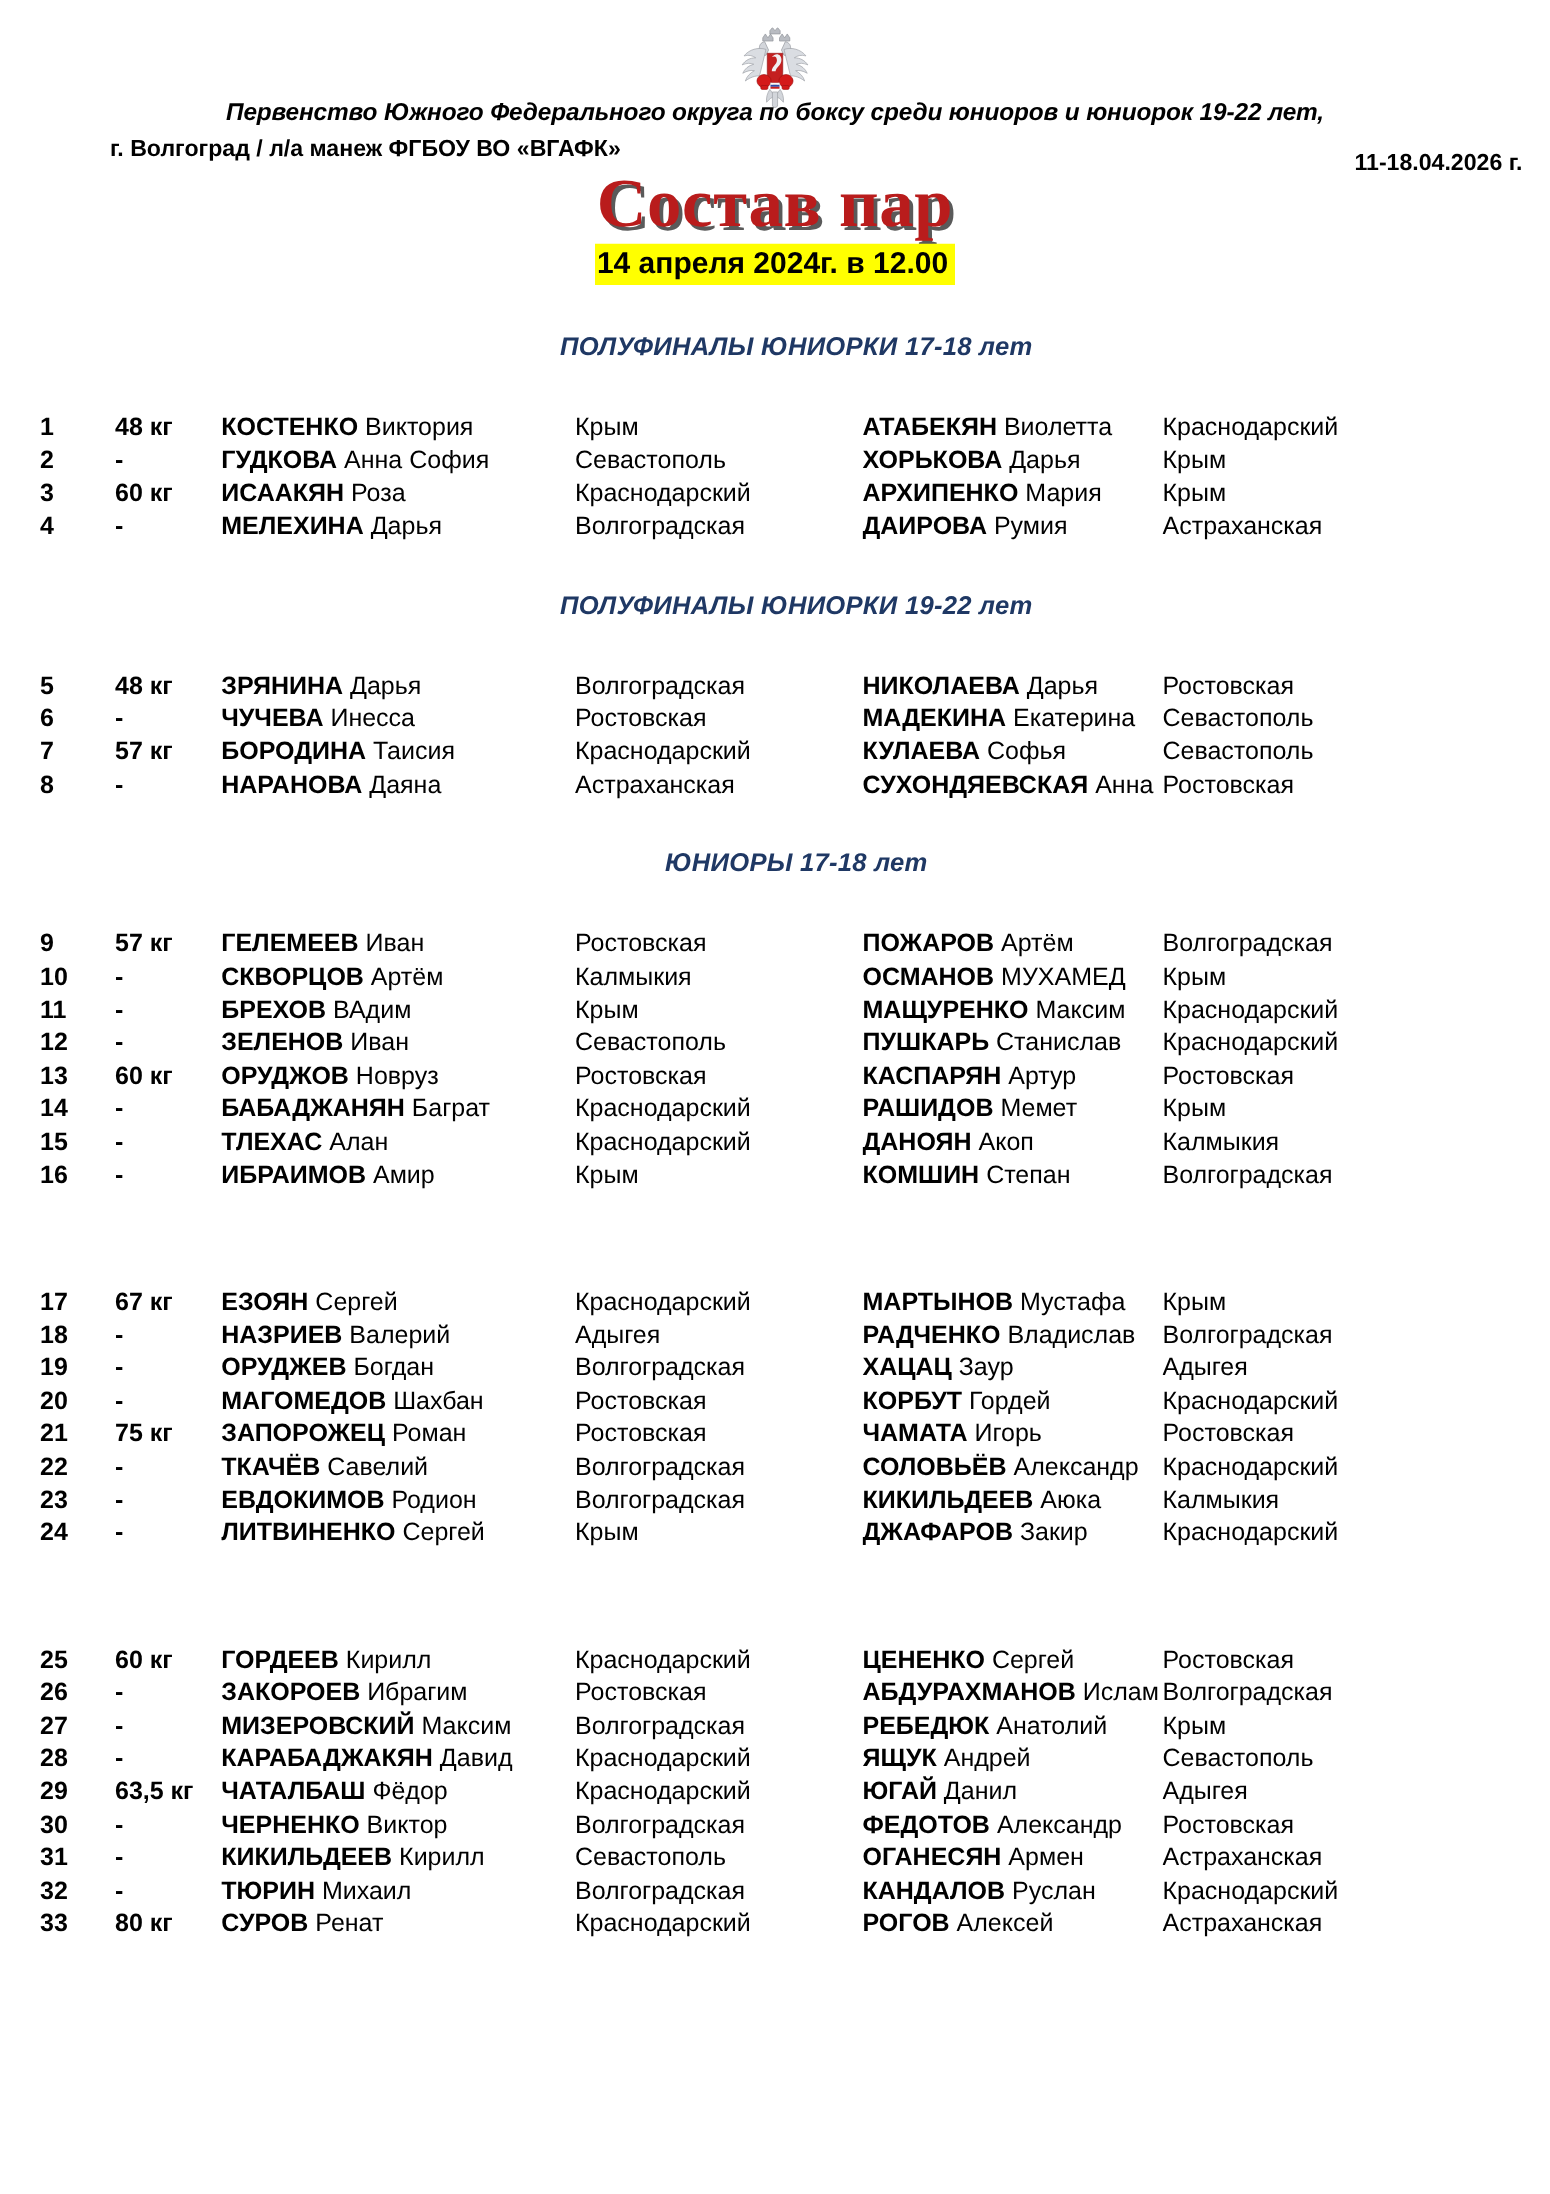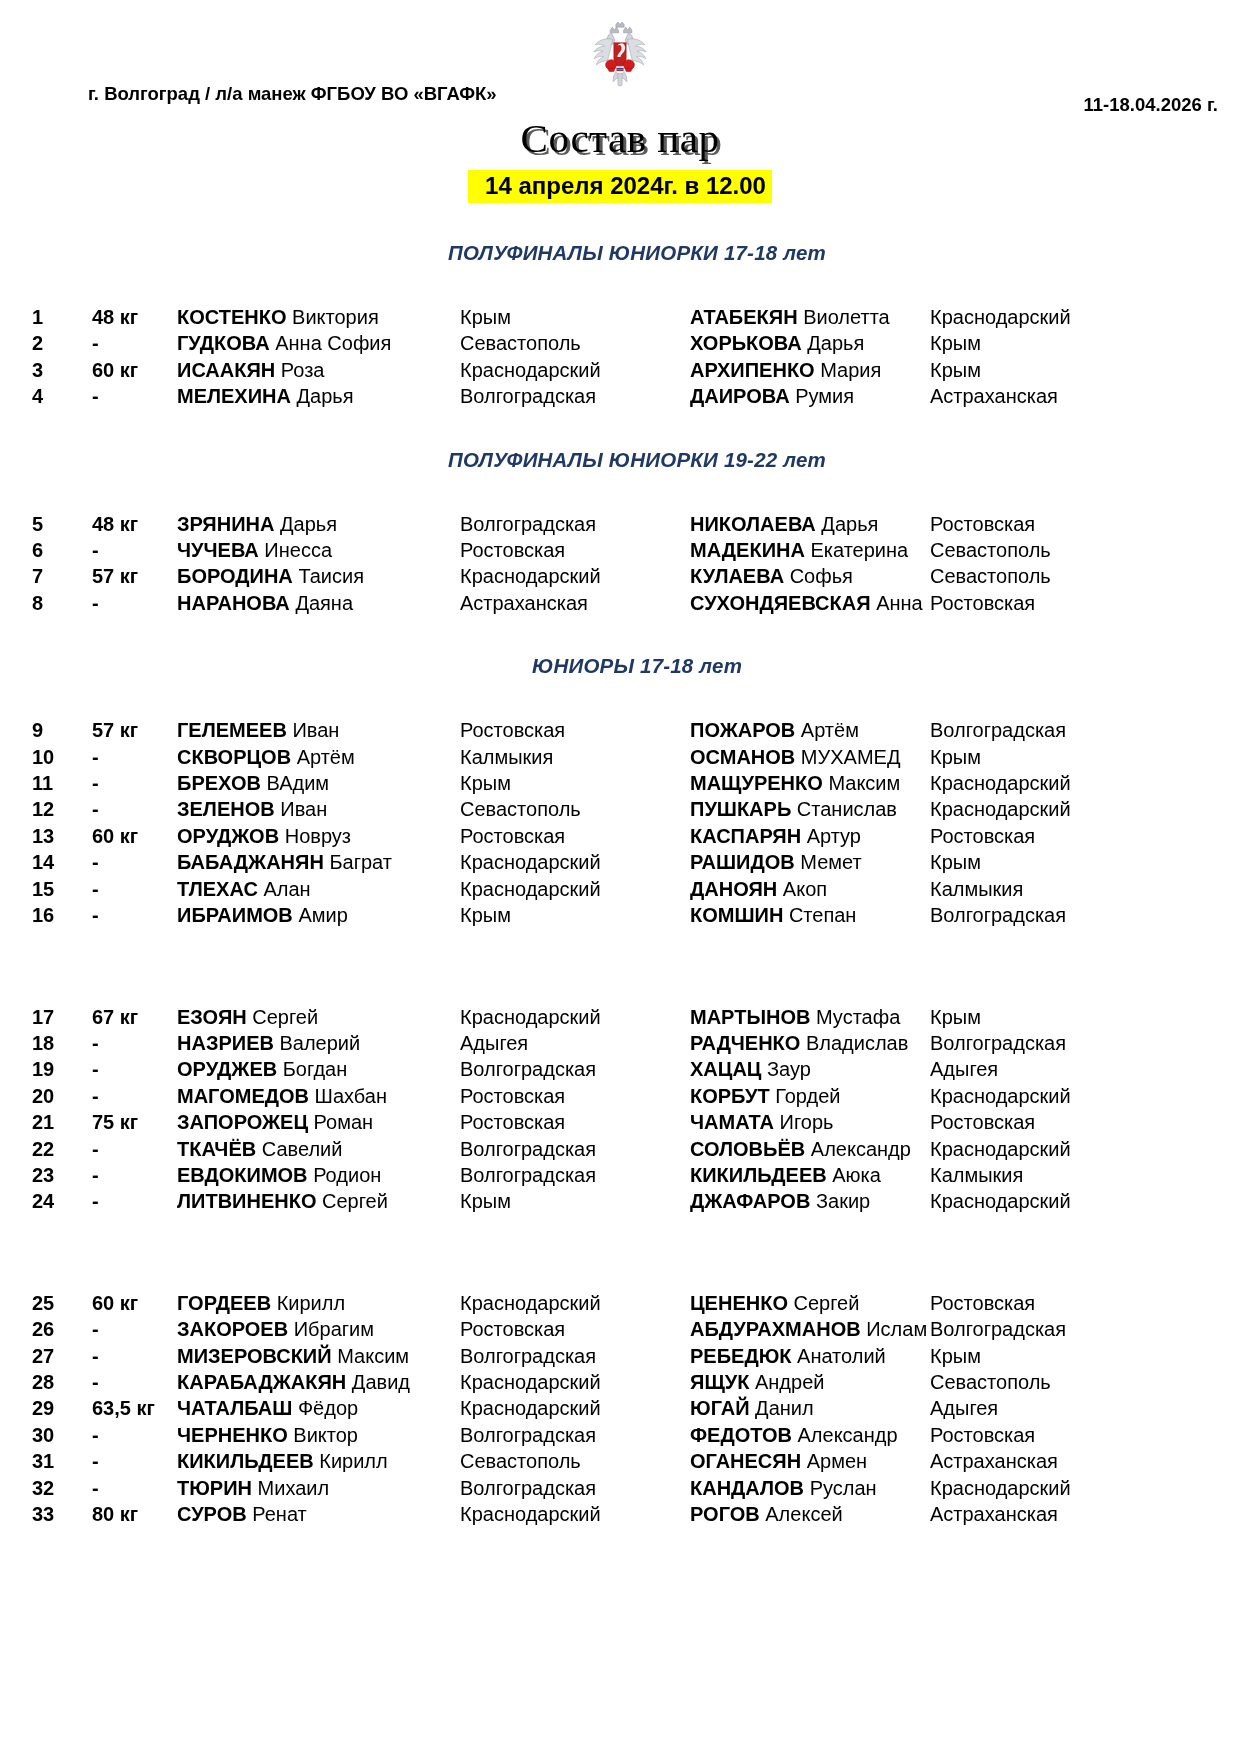--- a/index.html
+++ b/index.html
@@ -72,41 +72,41 @@
     margin-top: 11px;
   }
 
   
   .main-title {
     text-align: center;
     margin-top: 6px;
   }
   .main-title span {
     font-family: "Liberation Serif", serif;
-    font-weight: normal;
-    font-size: 41px;
+    font-weight: bold;
+    font-size: 55px;
     line-height: 50px;
-    color: #000000;
+    color: #b91c1c;
     text-shadow: 3px 3px 0 #5a5a5a;
     letter-spacing: 0.5px;
   }
 
   
   .date-band {
     text-align: center;
     margin-top: 7px;
   }
   .date-band span {
     display: inline-block;
     background: #ffff00;
     color: #000000;
     font-weight: bold;
     font-size: 24px;
     line-height: 30px;
-    padding: 1px 6px 2px 17px;
+    padding: 1px 6px 2px 2px;
   }
 
   
   .section-head {
     text-align: center;
     color: #1f3864;
     font-weight: bold;
     font-style: italic;
     font-size: 20.5px;
     line-height: 26px;
@@ -194,20 +194,21 @@
 
     <g fill="#d3d6db" stroke="#9a9da3" stroke-width="1">
       <path d="M52 96 c-4 6 -6 13 -5 20 4 -5 8 -8 13 -9 z"></path>
       <path d="M68 96 c4 6 6 13 5 20 -4 -5 -8 -8 -13 -9 z"></path>
       <path d="M56 100 h8 v22 c-4 3 -4 3 -8 0 z"></path>
     </g>
   </svg>
 </div>
 
 <div class="doc-header">
+  <div class="line">Первенство Южного Федерального округа по боксу среди юниоров и юниорок 19-22 лет,</div>
 </div>
 
 <div class="venue-row">
   <div class="venue">г. Волгоград / л/а манеж ФГБОУ ВО «ВГАФК»</div>
   <div class="dates">11-18.04.2026 г.</div>
 </div>
 
 <div class="main-title">
   <span>Состав пар</span>
 </div>

